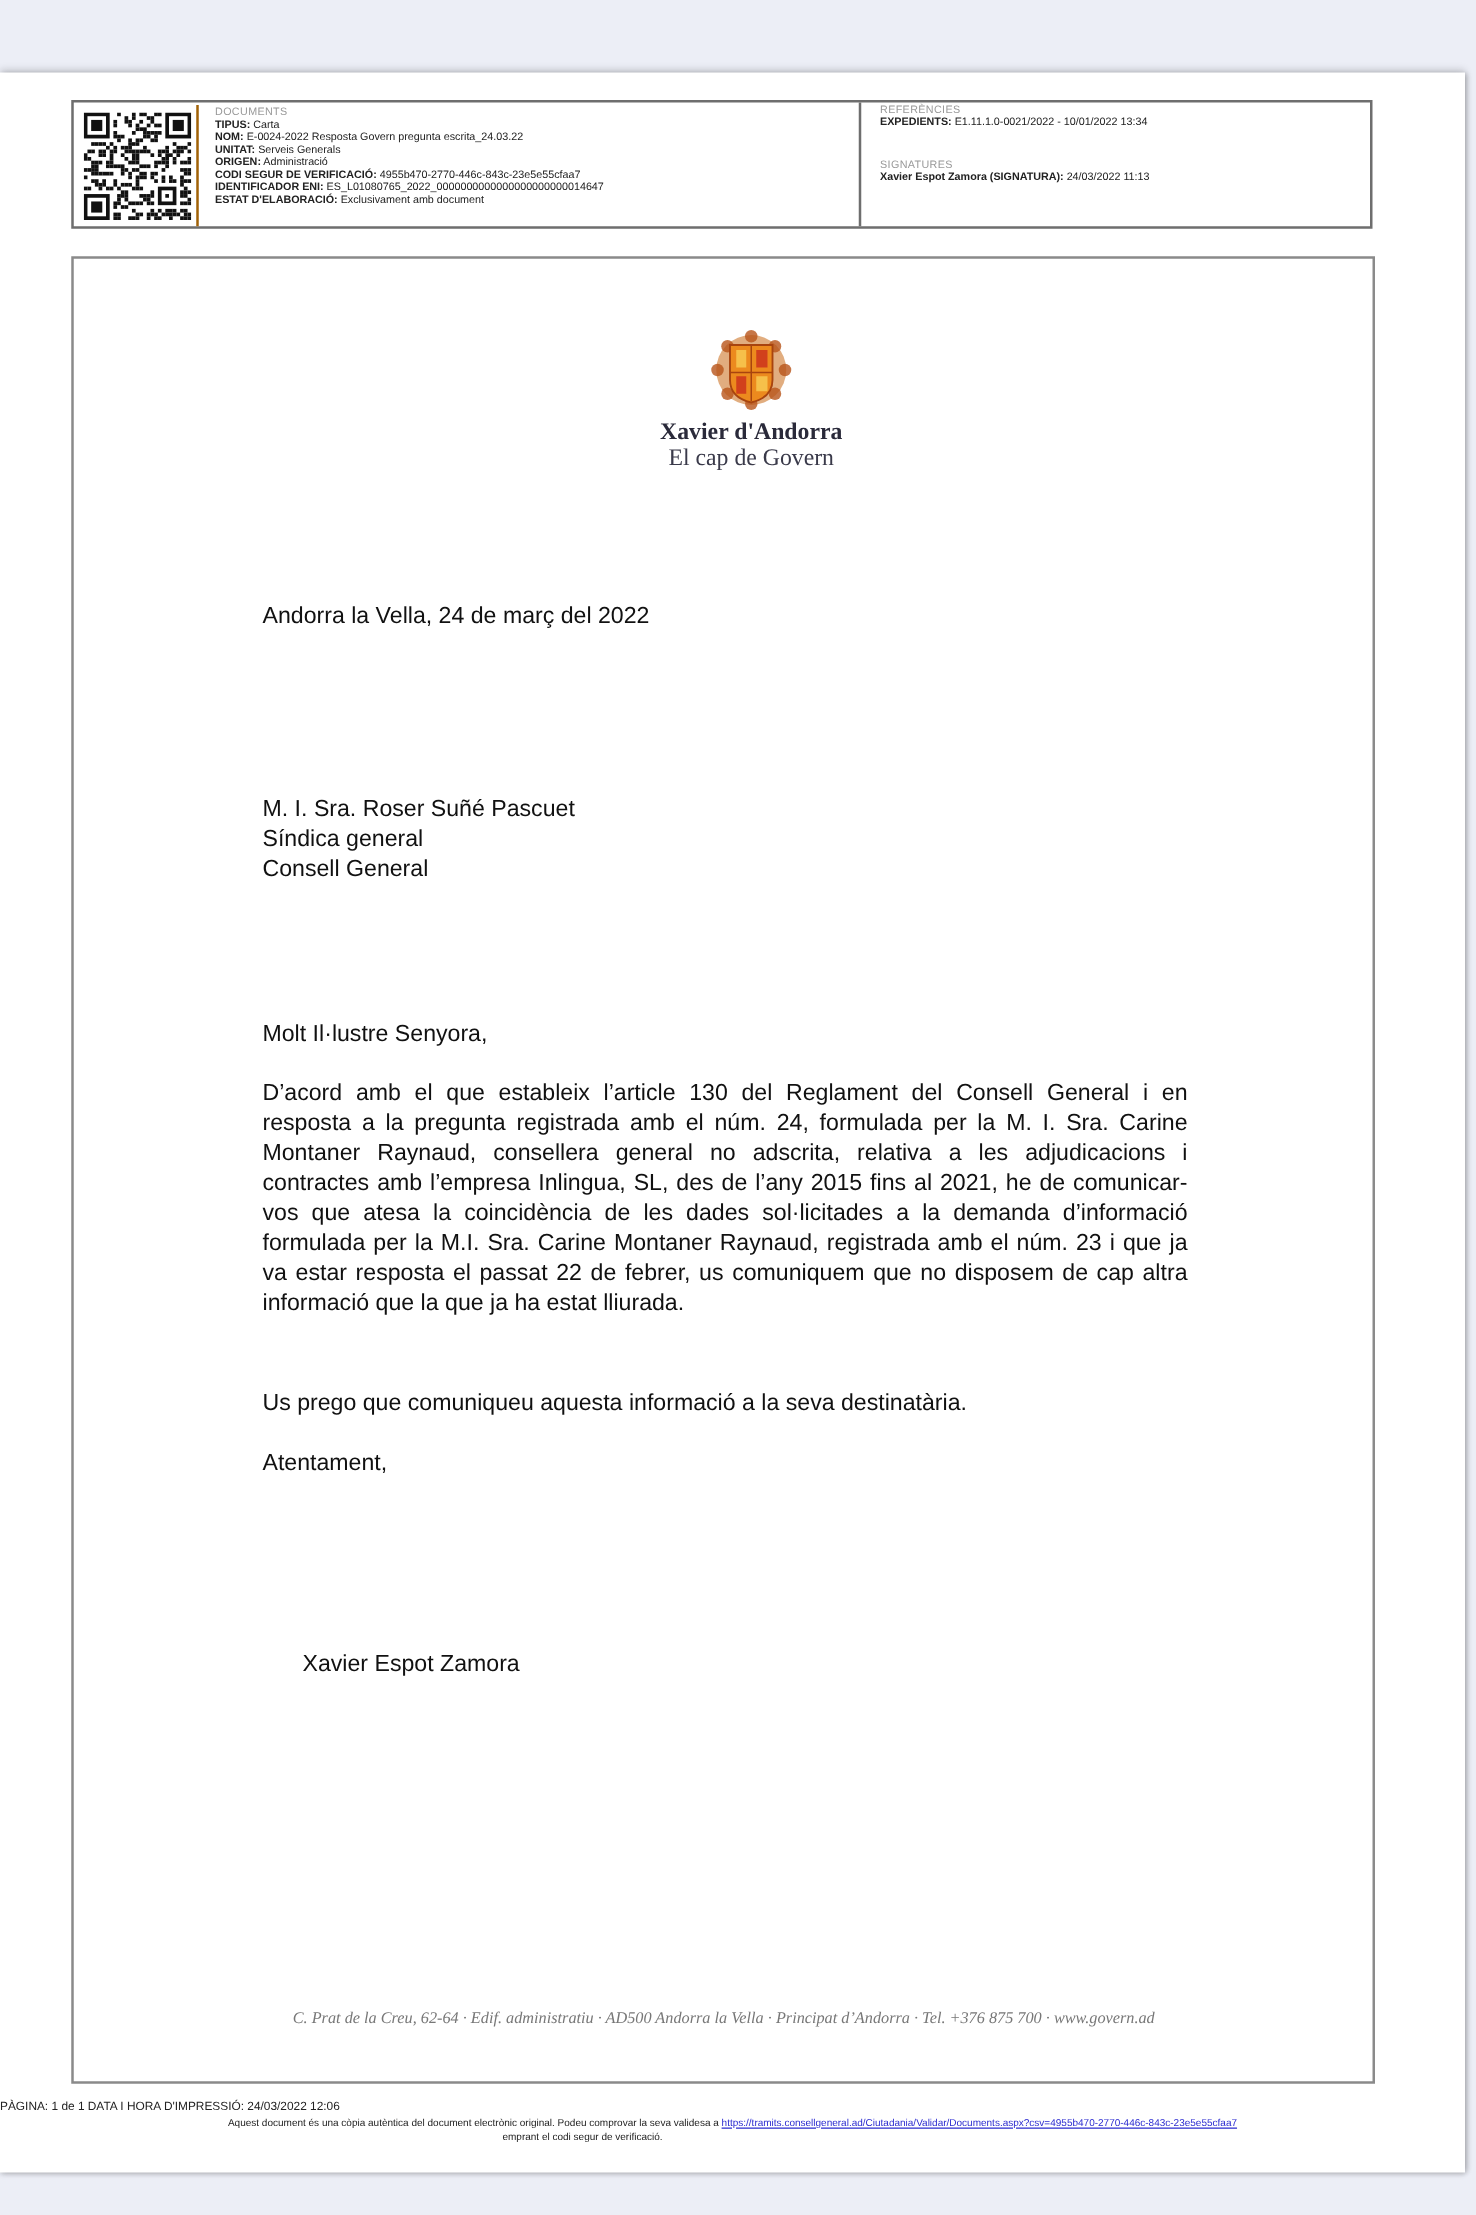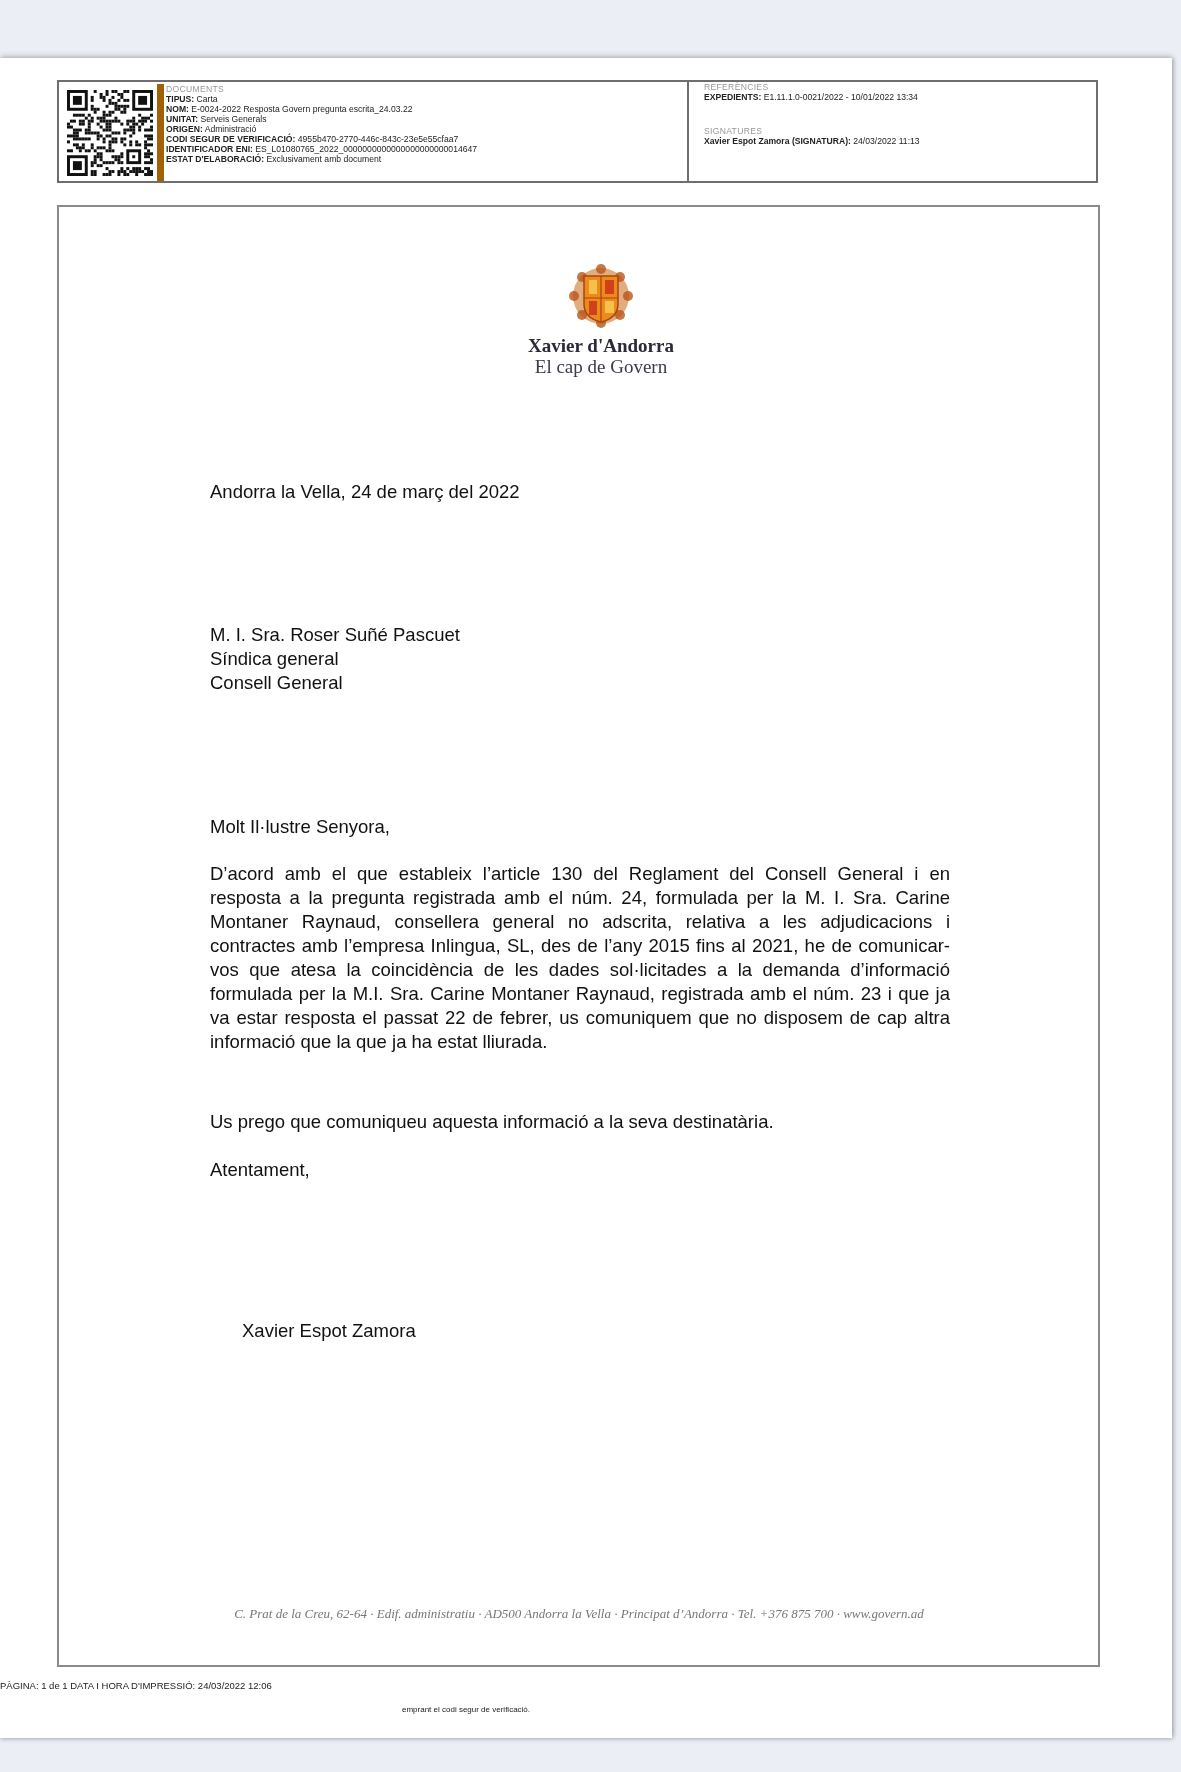--- a/index.html
+++ b/index.html
@@ -16,21 +16,21 @@
     box-shadow: 0 -2px 6px rgba(0,0,0,0.18), 2px 0 4px rgba(0,0,0,0.15), 0 2px 4px rgba(0,0,0,0.12);
   }
   .abs { position: absolute; }
 
   
   .meta-box {
     left: 57px; top: 22px; width: 1041px; height: 103px;
     border: 2px solid #6e6e6e; box-sizing: border-box;
   }
   .qr { left: 8px; top: 8px; width: 86px; height: 86px; }
-  .meta-left { left: 98px; top: 2px; width: 528px; height: 97px; border-left: 7px solid #a16207; padding-left: 2px; box-sizing: border-box; }
+  .meta-left { left: 98px; top: 2px; width: 528px; height: 97px; border-left: 2px solid #a16207; padding-left: 13px; box-sizing: border-box; }
   .meta-right { left: 628px; top: 0; width: 409px; height: 99px; border-left: 2px solid #6e6e6e; padding-left: 15px; box-sizing: border-box; }
   .meta-line { font-size: 8.6px; line-height: 10px; white-space: nowrap; color: #222; }
   .meta-line b { font-weight: bold; }
   .meta-head { font-size: 8.6px; line-height: 10px; color: #999; letter-spacing: 0.3px; }
 
   
   .frame {
     left: 57px; top: 147px; width: 1043px; height: 1462px;
     border: 2px solid #8a8a8a; box-sizing: border-box;
   }
@@ -411,34 +411,38 @@
         <rect x="-12" y="5" width="8" height="14" fill="#d1401c"></rect>
         <rect x="4" y="5" width="9" height="12" fill="#f6c04a"></rect>
       </g>
     </svg>
 
     <div class="abs gov-name">Xavier d'Andorra</div>
     <div class="abs gov-sub">El cap de Govern</div>
 
     <div class="abs body-text" style="left:151px; top:273px;">Andorra la Vella, 24 de març del 2022</div>
 
-    <div class="abs body-text" style="left:151px; top:416px;">
+    <div class="abs body-text" style="left:151px; top:428px;">
       <div>M. I. Sra. Roser Suñé Pascuet</div>
       <div>Síndica general</div>
       <div>Consell General</div>
     </div>
 
     <div class="abs body-text" style="left:151px; top:608px;">Molt Il·lustre Senyora,</div>
 
     <div class="abs para">D’acord amb el que estableix l’article 130 del Reglament del Consell General i en resposta a la pregunta registrada amb el núm. 24, formulada per la M. I. Sra. Carine Montaner Raynaud, consellera general no adscrita, relativa a les adjudicacions i contractes amb l’empresa Inlingua, SL, des de l’any 2015 fins al 2021, he de comunicar-vos que atesa la coincidència de les dades sol·licitades a la demanda d’informació formulada per la M.I. Sra. Carine Montaner Raynaud, registrada amb el núm. 23 i que ja va estar resposta el passat 22 de febrer, us comuniquem que no disposem de cap altra informació que la que ja ha estat lliurada.</div>
 
     <div class="abs body-text" style="left:151px; top:903px;">Us prego que comuniqueu aquesta informació a la seva destinatària.</div>
 
     <div class="abs body-text" style="left:151px; top:951px;">Atentament,</div>
 
     <div class="abs body-text" style="left:151px; top:1112px;margin-left:32px;">Xavier Espot Zamora</div>
 
     <div class="abs footer-addr">C. Prat de la Creu, 62-64 · Edif. administratiu · AD500 Andorra la Vella · Principat d’Andorra · Tel. +376 875 700 · www.govern.ad</div>
   </div>
 
   <div class="abs print-line">PÀGINA: 1 de 1   DATA I HORA D'IMPRESSIÓ: 24/03/2022 12:06</div>
+  <div class="abs verify-line">
+    <span>Aquest document és una còpia autèntica del document electrònic original. Podeu comprovar la seva validesa a</span>
+    <a>https://tramits.consellgeneral.ad/Ciutadania/Validar/Documents.aspx?csv=4955b470-2770-446c-843c-23e5e55cfaa7</a>
+  </div>
   <div class="abs verify-line2">emprant el codi segur de verificació.</div>
 </div>
 
 </body></html>

